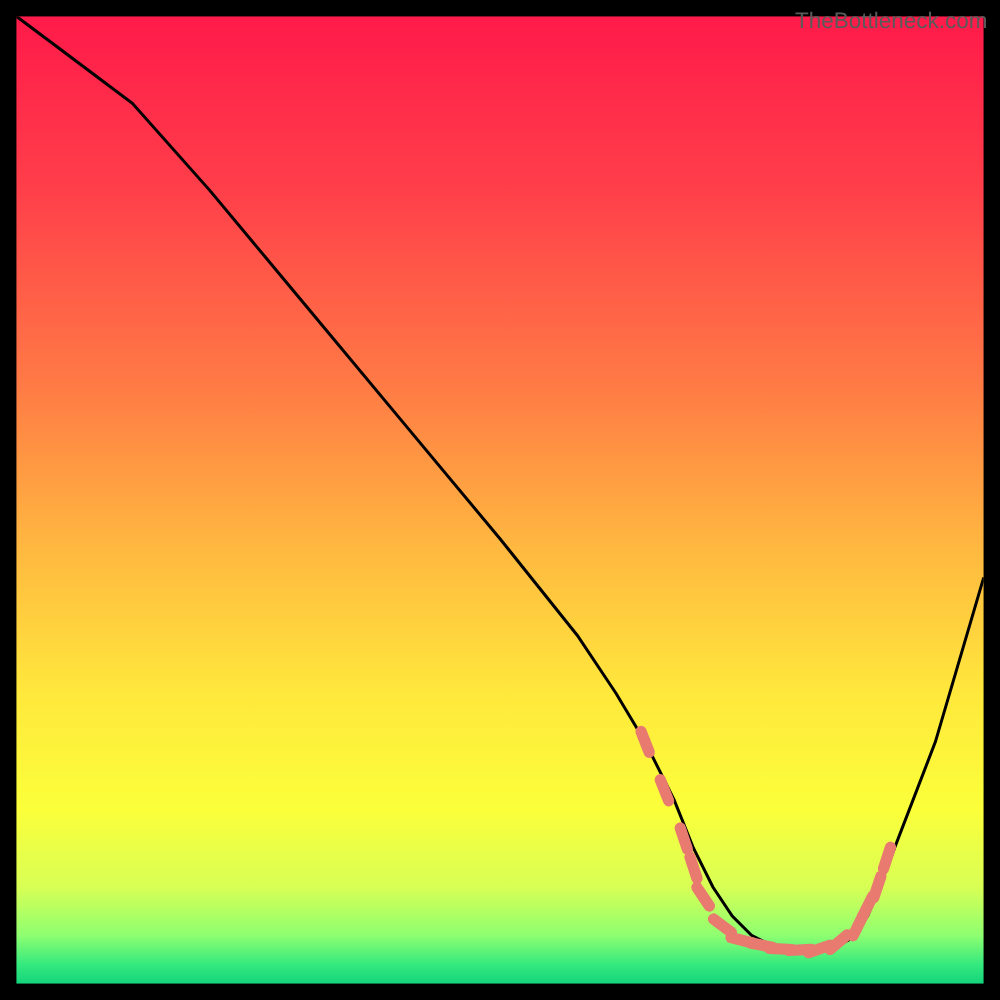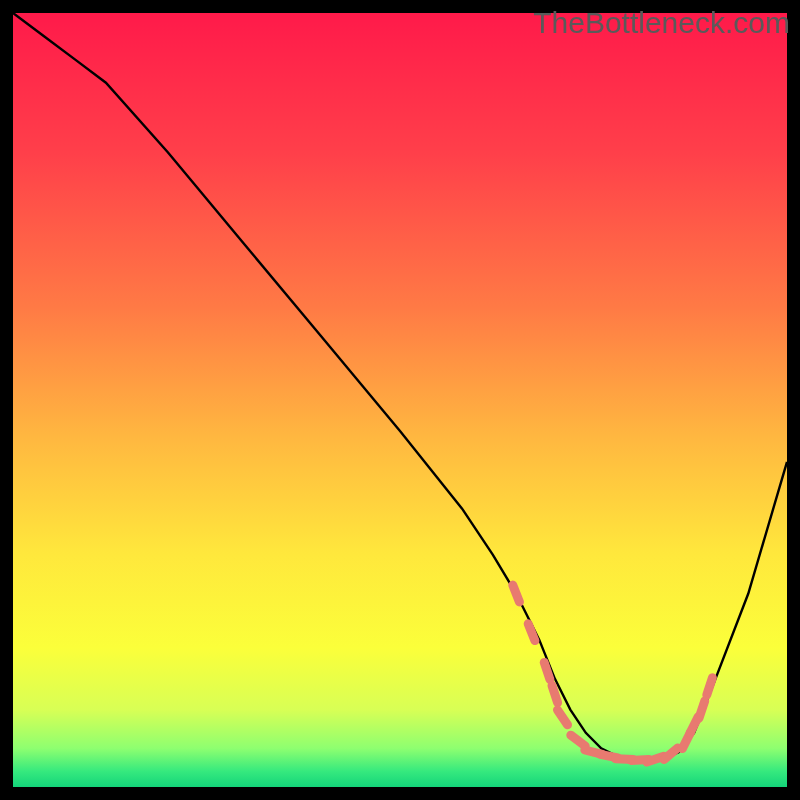--- a/index.html
+++ b/index.html
@@ -9,21 +9,21 @@
     height: 800px;
     background: #000;
     position: relative;
     overflow: hidden;
   }
   .watermark {
     position: absolute;
     top: 6px;
     right: 10px;
     font-family: Arial, Helvetica, sans-serif;
-    font-size: 30px;
+    font-size: 18px;
     color: #5a5a5a;
     font-weight: 500;
     z-index: 10;
   }
   .plot-area {
     position: absolute;
     left: 13px;
     top: 13px;
     width: 774px;
     height: 774px;

